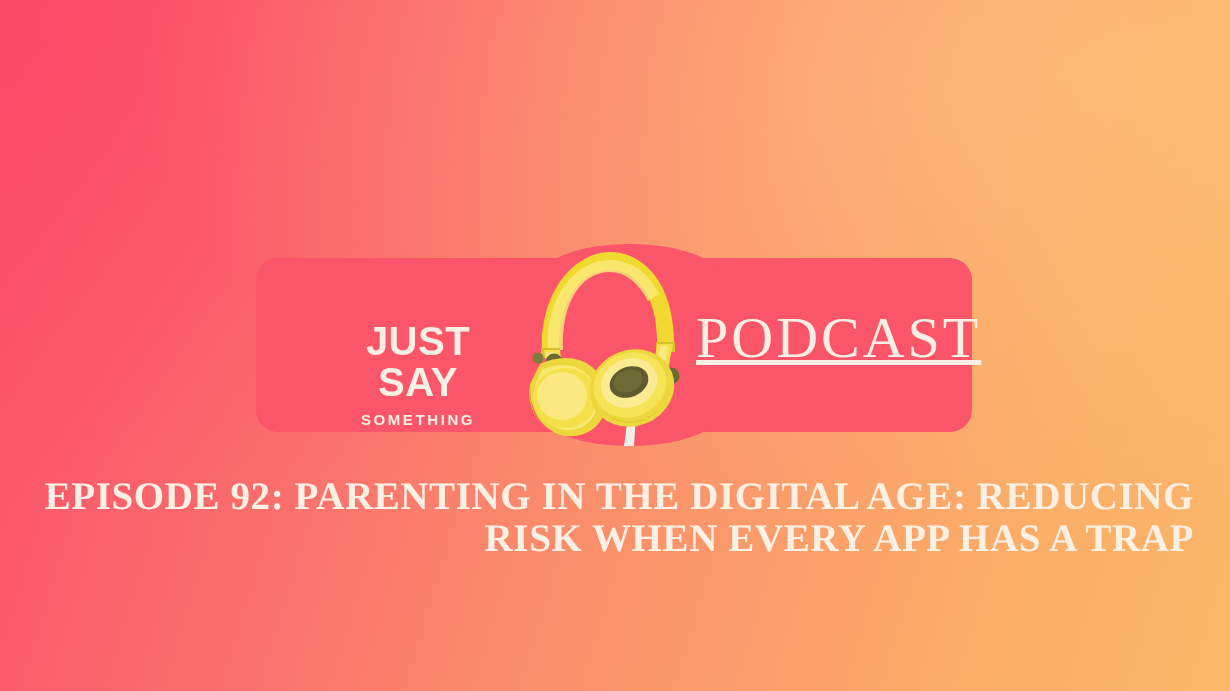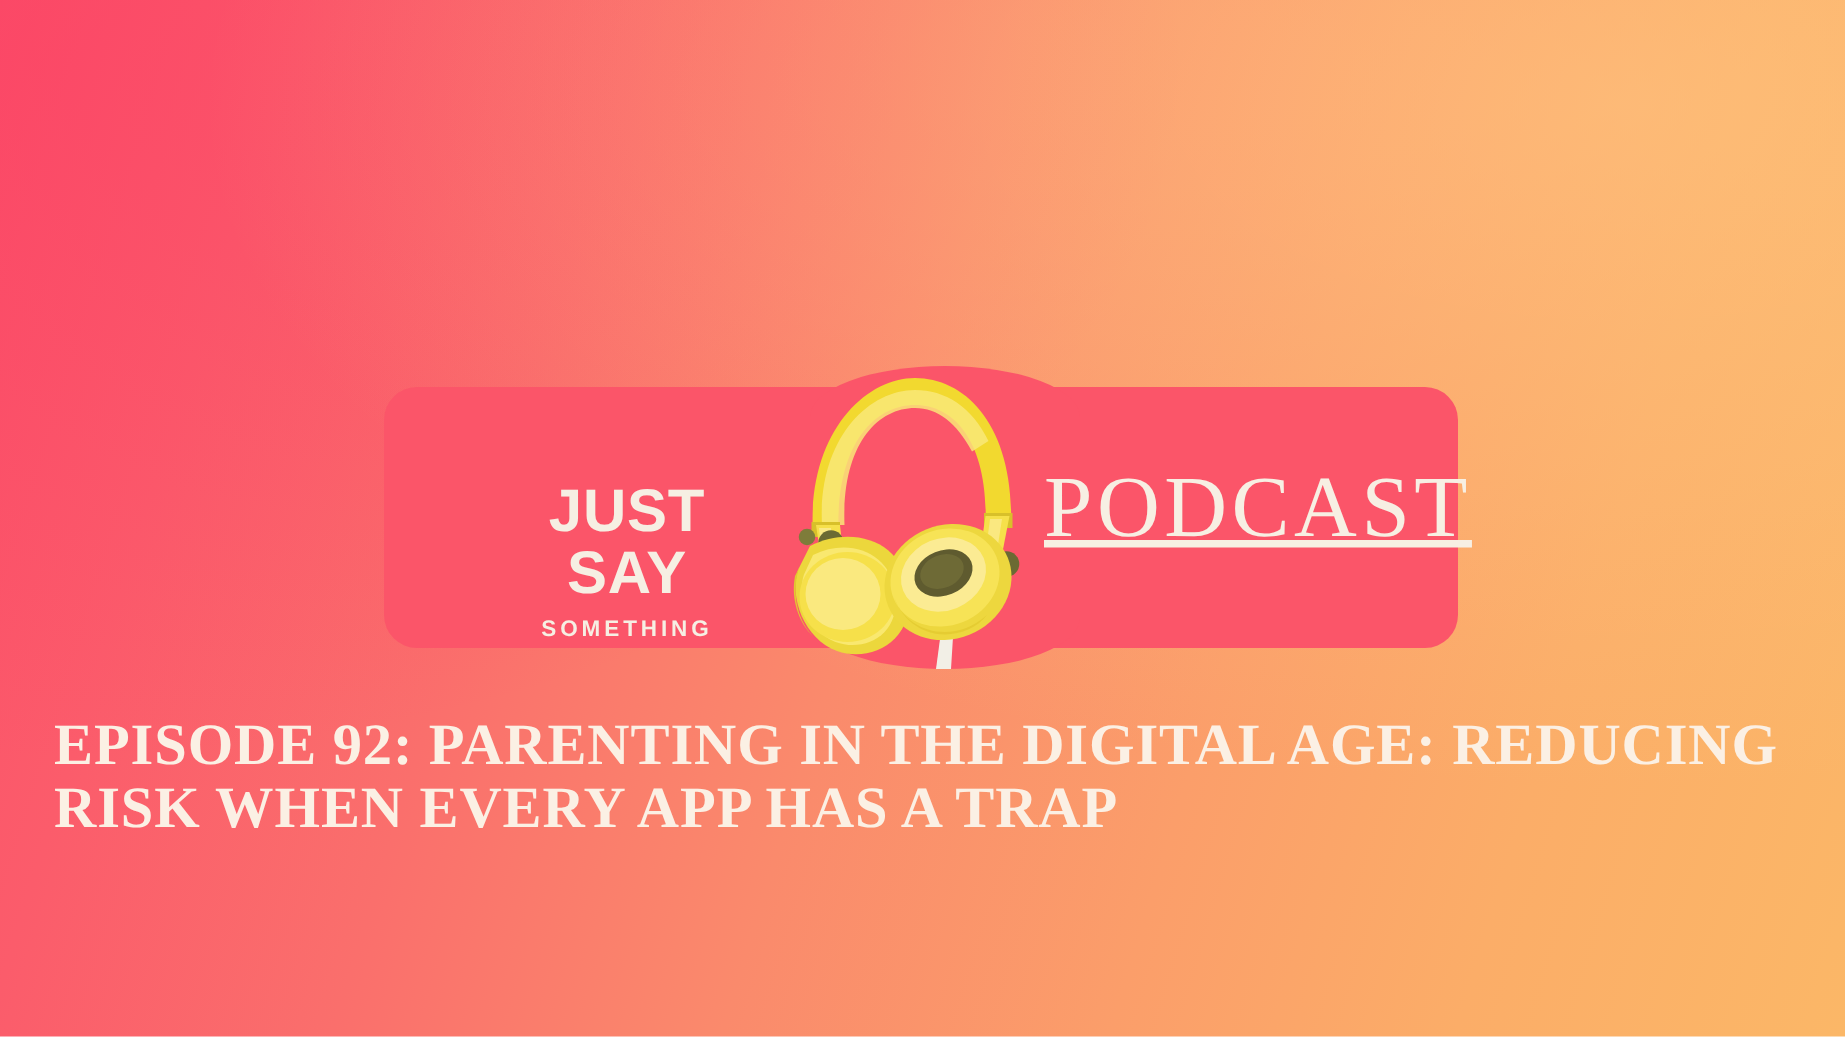--- a/index.html
+++ b/index.html
@@ -126,21 +126,21 @@
     white-space:nowrap;
     text-decoration:underline;
   }
 
   
   .episode-title {
     position:absolute;
     left:0;
     right:0;
     top:476px;
-    text-align:left;
+    text-align:right;
     font-family:"Liberation Serif", serif;
     font-weight:700;
     font-size:39px;
     line-height:1.07;
     letter-spacing:0.6px;
     color:#fbf0e4;
     padding:0 36px;
     text-rendering:geometricPrecision;
   }
 </style>

